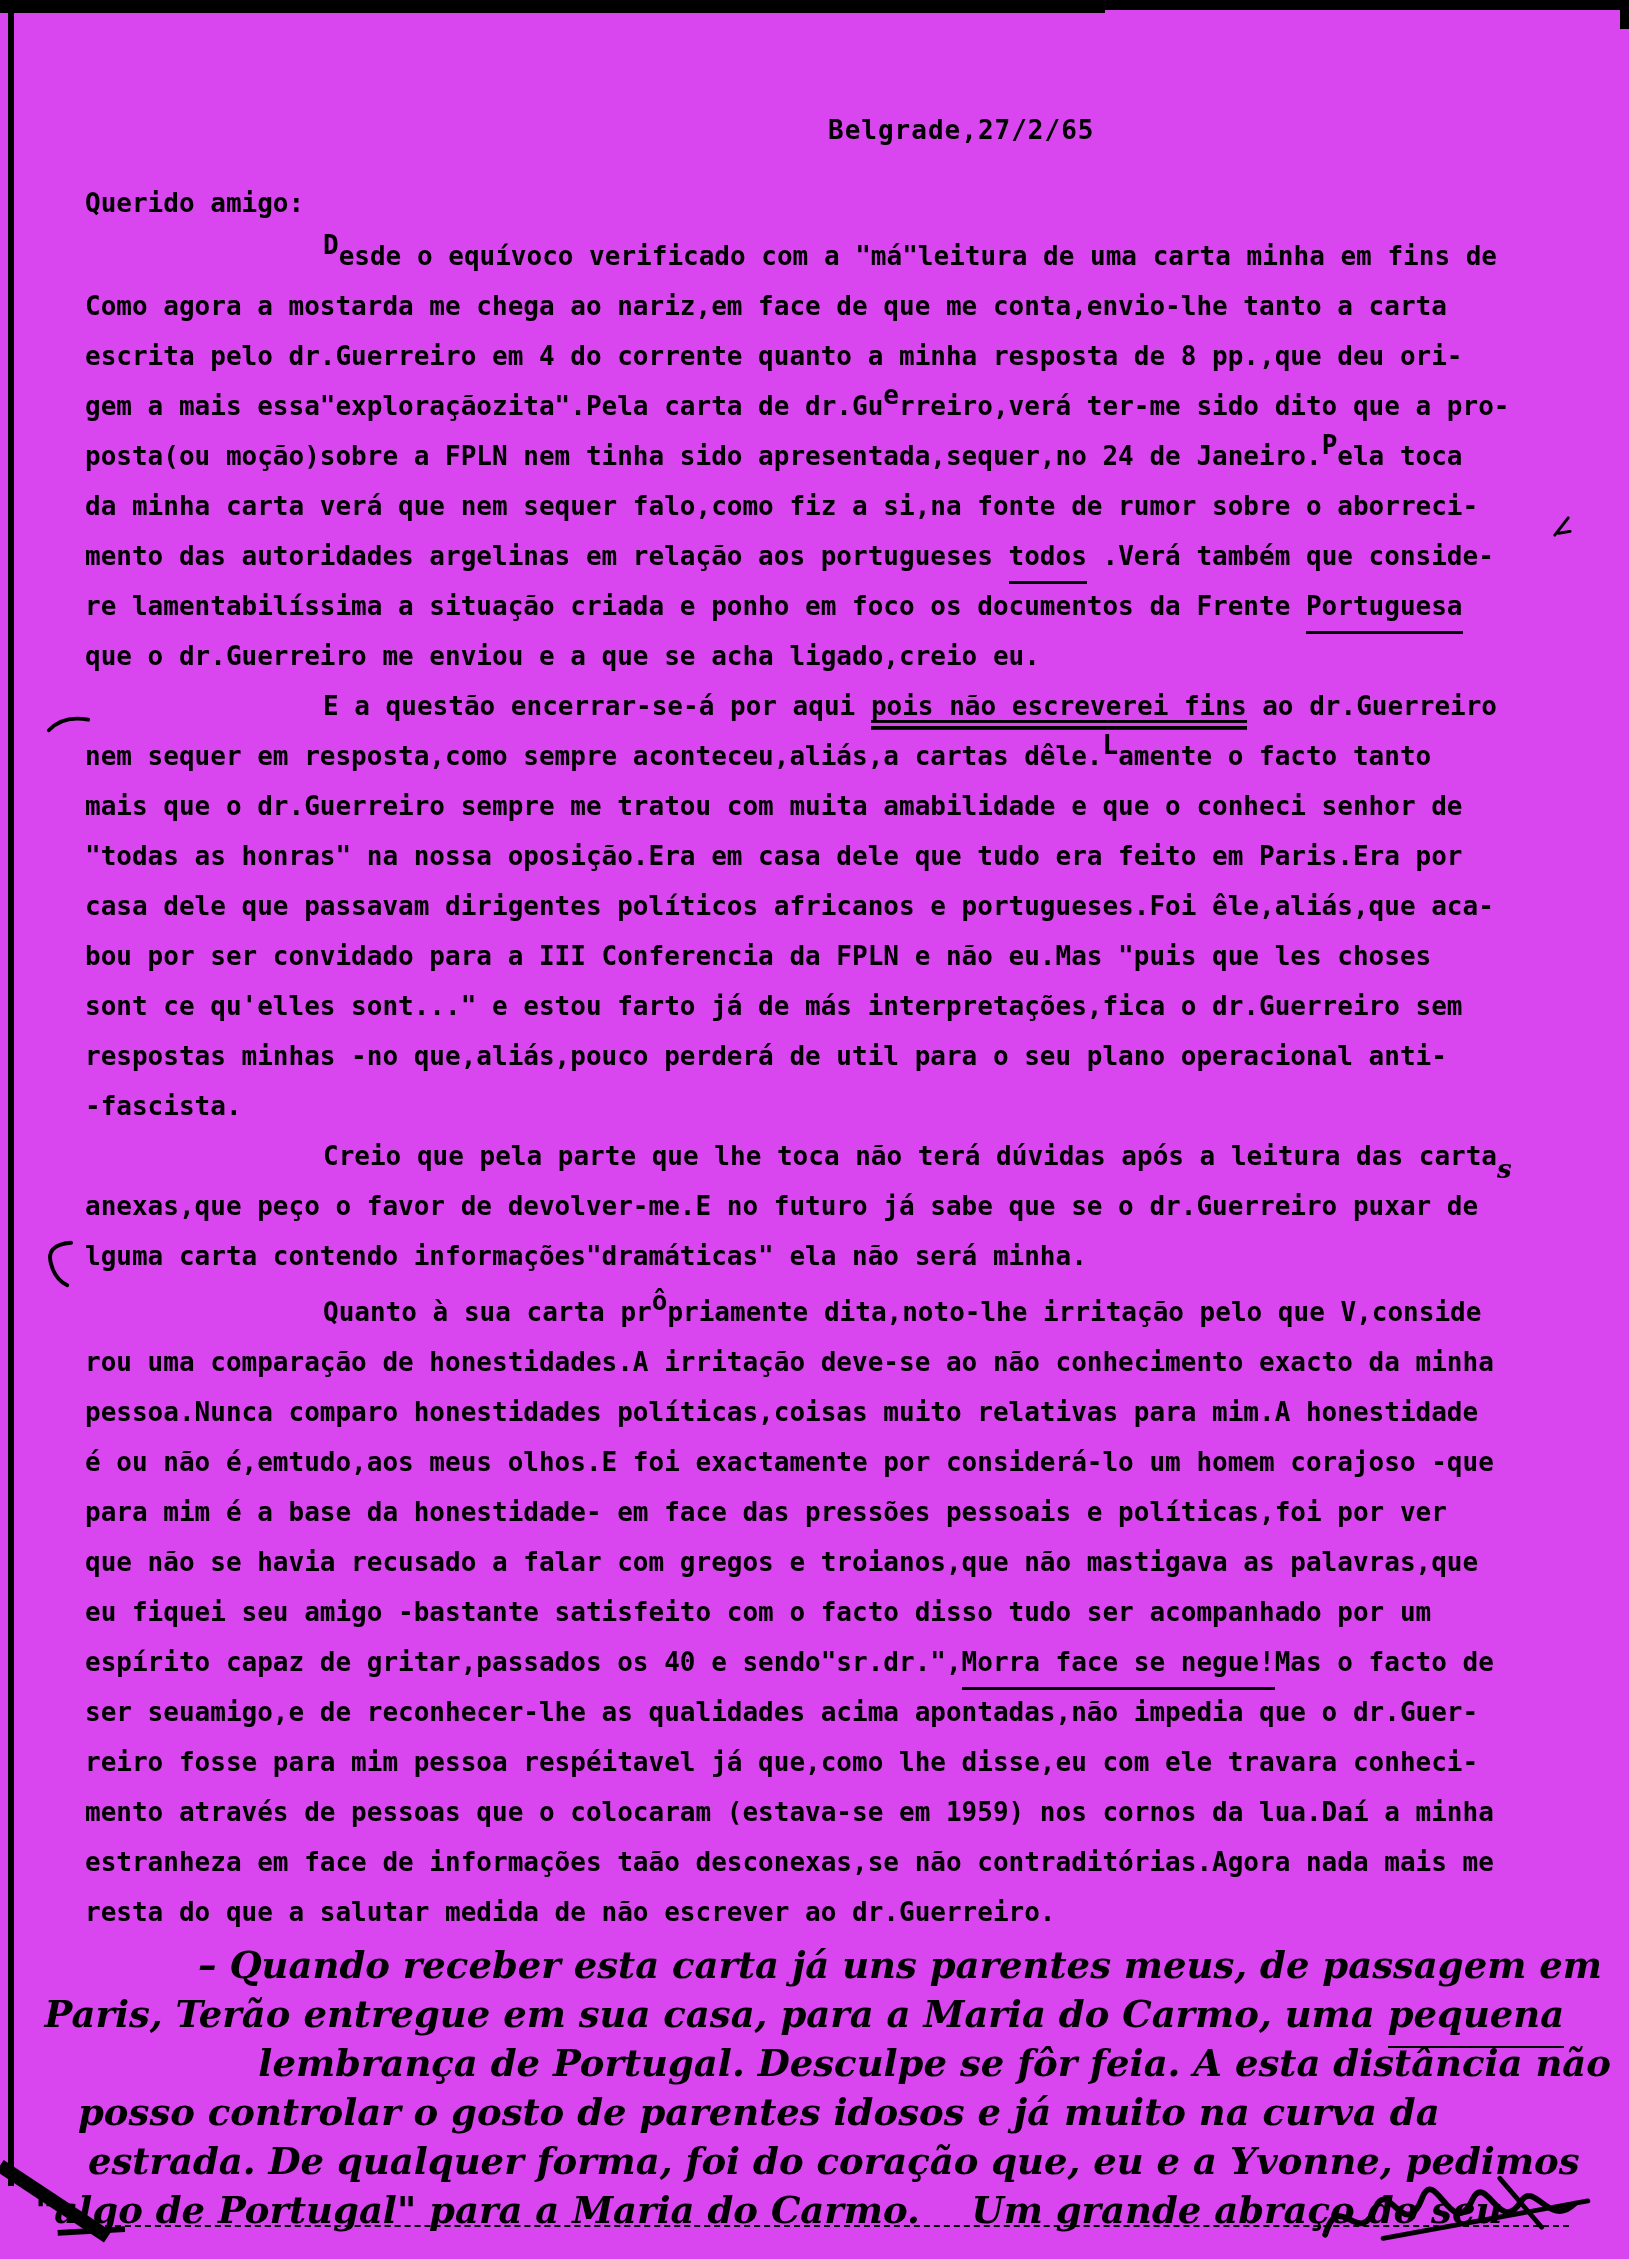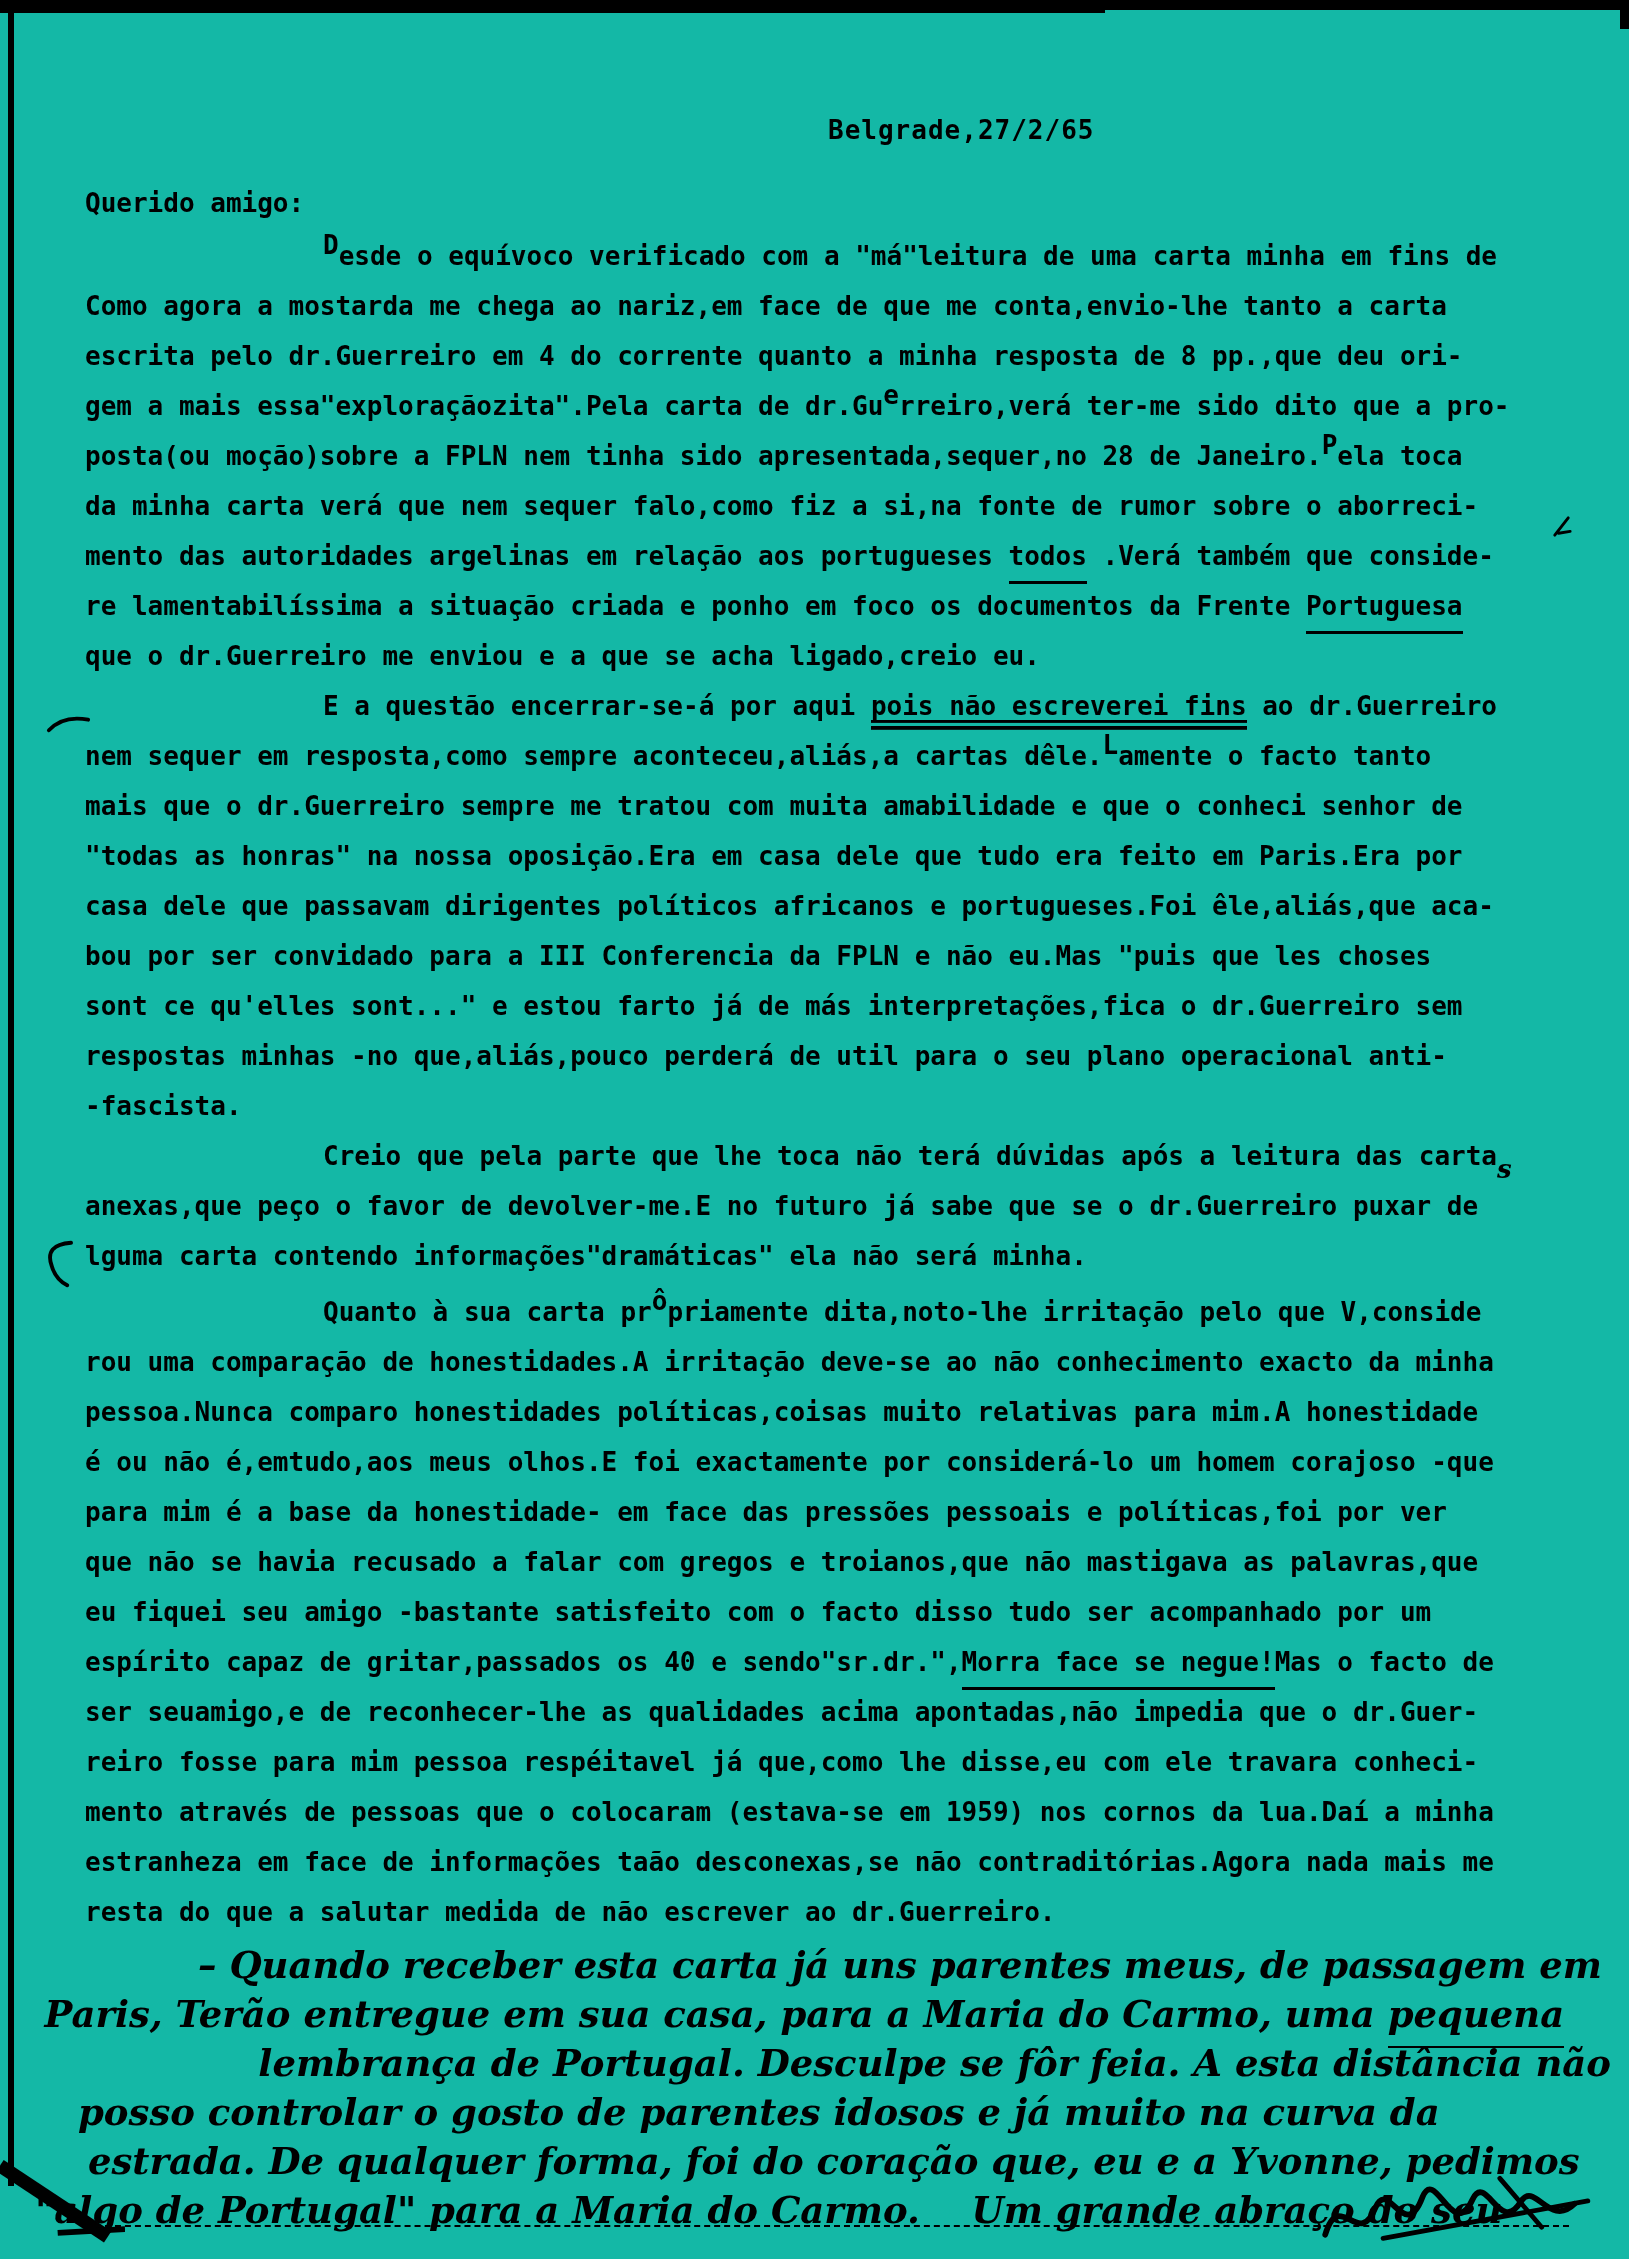--- a/index.html
+++ b/index.html
@@ -1,19 +1,19 @@
 <!DOCTYPE html>
 <html><head>
 <meta charset="utf-8">
 <style>
   html,body{margin:0;padding:0;background:#ffffff;}
   .page{
     position:relative;
     width:1629px;height:2260px;
-    background:#14b8a6;
+    background:#d946ef;
     color:#000;
     overflow:hidden;
   }
   
   .border-top{position:absolute;left:0;top:0;width:1629px;height:9.6px;background:#000;}
   .border-top2{position:absolute;left:0;top:9.6px;width:1105px;height:3.8px;background:#000;}
   .border-left{position:absolute;left:7.7px;top:0;width:6.7px;height:2186px;background:#000;}
   .corner-tr{position:absolute;left:1620px;top:0;width:9.6px;height:29px;background:#000;}
   .corner-bl{position:absolute;left:0;top:2152px;}
   .bottom-line{position:absolute;left:85px;top:2225px;width:1484px;border-top:2.9px dashed #000;}
@@ -67,21 +67,21 @@
 
   <div class="tw dateline">Belgrade,27/2/65</div>
   <div class="tw salutation">Querido amigo:</div>
 
   <div class="tw typed">
       <div class="para">
         <div class="line"><span class="seg-sup">D</span><span>esde o equívoco verificado com a "má"leitura de uma carta minha em fins de</span></div>
         <div class="line"><span>Como agora a mostarda me chega ao nariz,em face de que me conta,envio-lhe tanto a carta</span></div>
         <div class="line"><span>escrita pelo dr.Guerreiro em 4 do corrente quanto a minha resposta de 8 pp.,que deu ori-</span></div>
         <div class="line"><span>gem a mais essa"exploraçãozita".Pela carta de dr.Gu</span><span class="seg-sup">e</span><span>rreiro,verá ter-me sido dito que a pro-</span></div>
-        <div class="line"><span>posta(ou moção)sobre a FPLN nem tinha sido apresentada,sequer,no 28 de Janeiro.</span><span class="seg-sup">P</span><span>ela toca</span></div>
+        <div class="line"><span>posta(ou moção)sobre a FPLN nem tinha sido apresentada,sequer,no 24 de Janeiro.</span><span class="seg-sup">P</span><span>ela toca</span></div>
         <div class="line"><span>da minha carta verá que nem sequer falo,como fiz a si,na fonte de rumor sobre o aborreci-</span></div>
         <div class="line"><span>mento das autoridades argelinas em relação aos portugueses </span><span class="seg-u">todos</span><span> .Verá também que conside-</span></div>
         <div class="line"><span>re lamentabilíssima a situação criada e ponho em foco os documentos da Frente </span><span class="seg-u">Portuguesa</span></div>
         <div class="line"><span>que o dr.Guerreiro me enviou e a que se acha ligado,creio eu.</span></div>
       </div>
       <div class="para">
         <div class="line"><span>E a questão encerrar-se-á por aqui </span><span class="seg-u2">pois não escreverei fins</span><span> ao dr.Guerreiro</span></div>
         <div class="line"><span>nem sequer em resposta,como sempre aconteceu,aliás,a cartas dêle.</span><span class="seg-sup">L</span><span>amente o facto tanto</span></div>
         <div class="line"><span>mais que o dr.Guerreiro sempre me tratou com muita amabilidade e que o conheci senhor de</span></div>
         <div class="line"><span>"todas as honras" na nossa oposição.Era em casa dele que tudo era feito em Paris.Era por</span></div>

